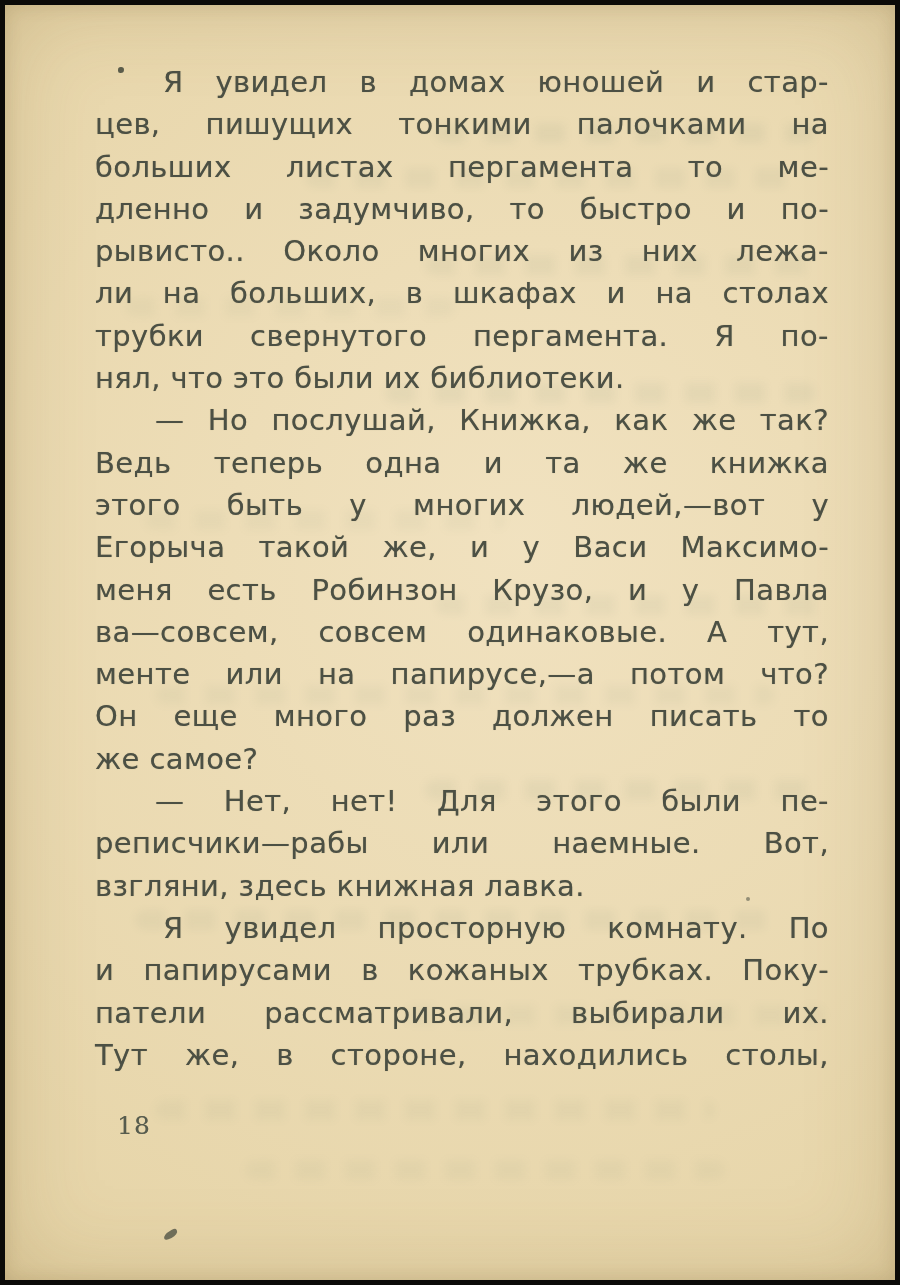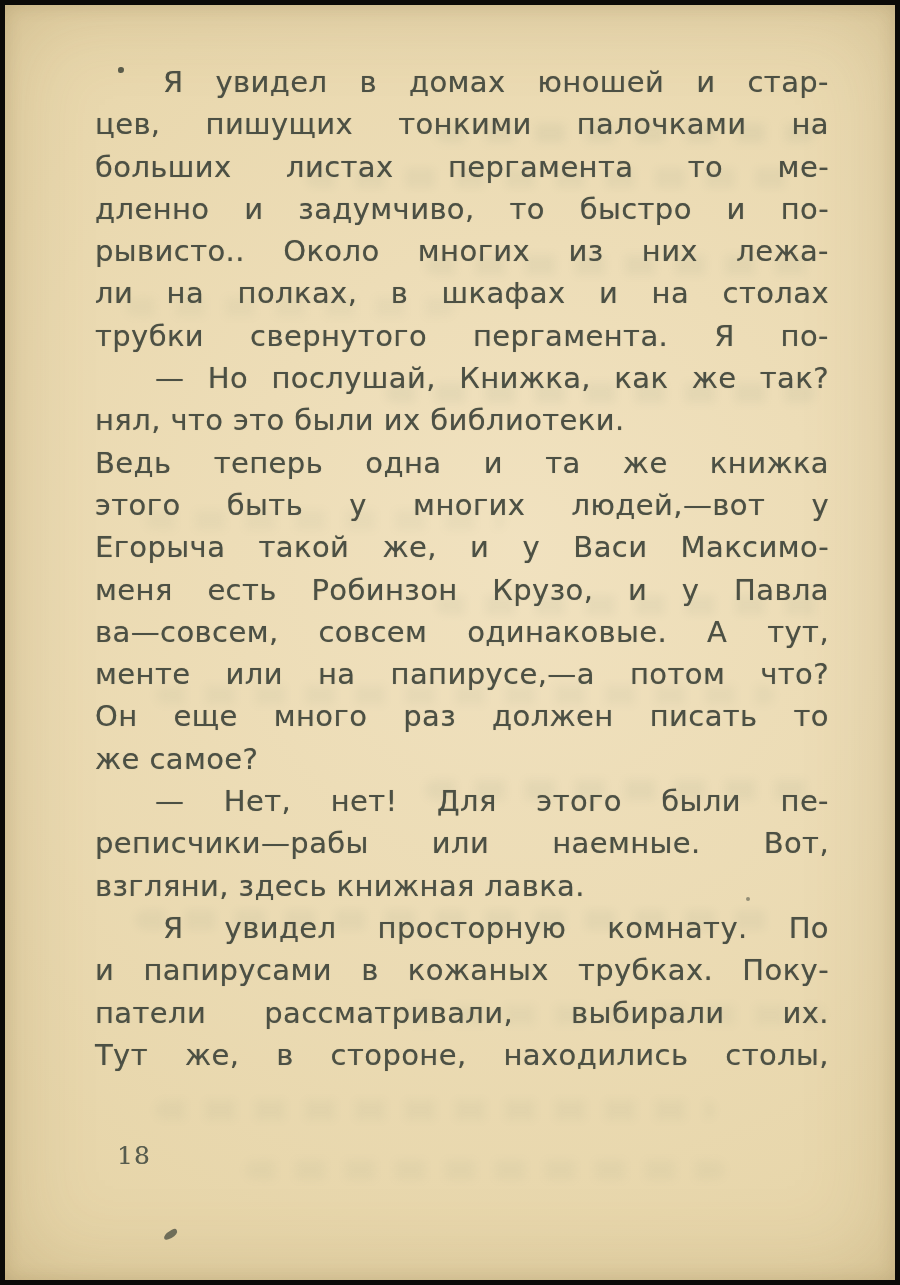--- a/index.html
+++ b/index.html
@@ -82,21 +82,21 @@
   .line.no-justify {
     text-align: left;
     text-align-last: left;
   }
   .line.indent { padding-left: 60px; }
   .line.indent-lg { padding-left: 68px; }
 
   .page-number {
     position: absolute;
     left: 112px;
-    top: 1136px;
+    top: 1106px;
     font-family: "DejaVu Serif", "Liberation Serif", serif;
     font-size: 25px;
     color: #575c4e;
     letter-spacing: 1px;
     text-shadow: 0 0 0.6px rgba(80, 84, 70, 0.5);
   }
 
   .speck {
     position: absolute;
     pointer-events: none;
@@ -149,24 +149,24 @@
     <div class="speck speck-1"></div>
     <div class="speck speck-2"></div>
     <div class="speck speck-3"></div>
 
     <main class="text-block" id="text-block">
         <p class="line indent-lg">Я увидел в домах юношей и стар-</p>
         <p class="line">цев, пишущих тонкими палочками на</p>
         <p class="line">больших листах пергамента то ме-</p>
         <p class="line">дленно и задумчиво, то быстро и по-</p>
         <p class="line">рывисто.. Около многих из них лежа-</p>
-        <p class="line">ли на полках, в шкафах и на столах</p>
+        <p class="line">ли на больших, в шкафах и на столах</p>
         <p class="line">трубки свернутого пергамента. Я по-</p>
+        <p class="line no-justify">нял, что это были их библиотеки.</p>
         <p class="line indent">— Но послушай, Книжка, как же так?</p>
-        <p class="line no-justify">нял, что это были их библиотеки.</p>
         <p class="line">Ведь теперь одна и та же книжка</p>
         <p class="line">этого быть у многих людей,—вот у</p>
         <p class="line">Егорыча такой же, и у Васи Максимо-</p>
         <p class="line">меня есть Робинзон Крузо, и у Павла</p>
         <p class="line">ва—совсем, совсем одинаковые. А тут,</p>
         <p class="line">менте или на папирусе,—а потом что?</p>
         <p class="line">Он еще много раз должен писать то</p>
         <p class="line no-justify">же самое?</p>
         <p class="line indent">— Нет, нет! Для этого были пе-</p>
         <p class="line">реписчики—рабы или наемные. Вот,</p>

